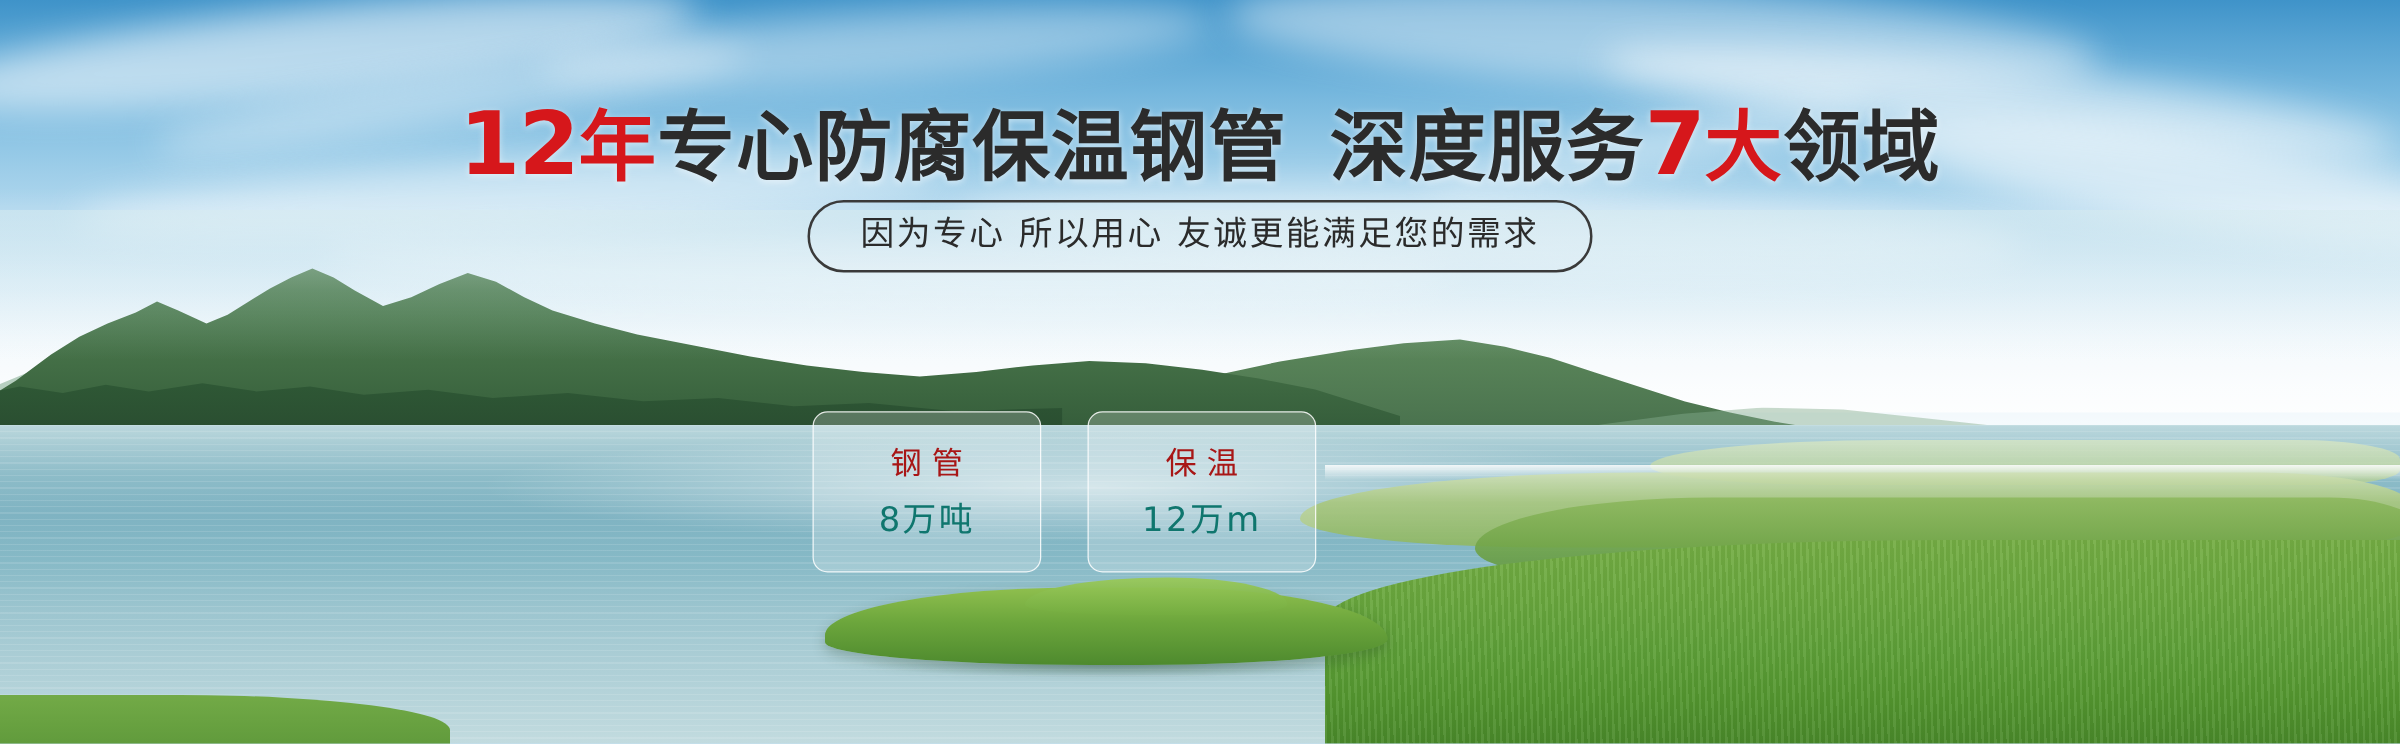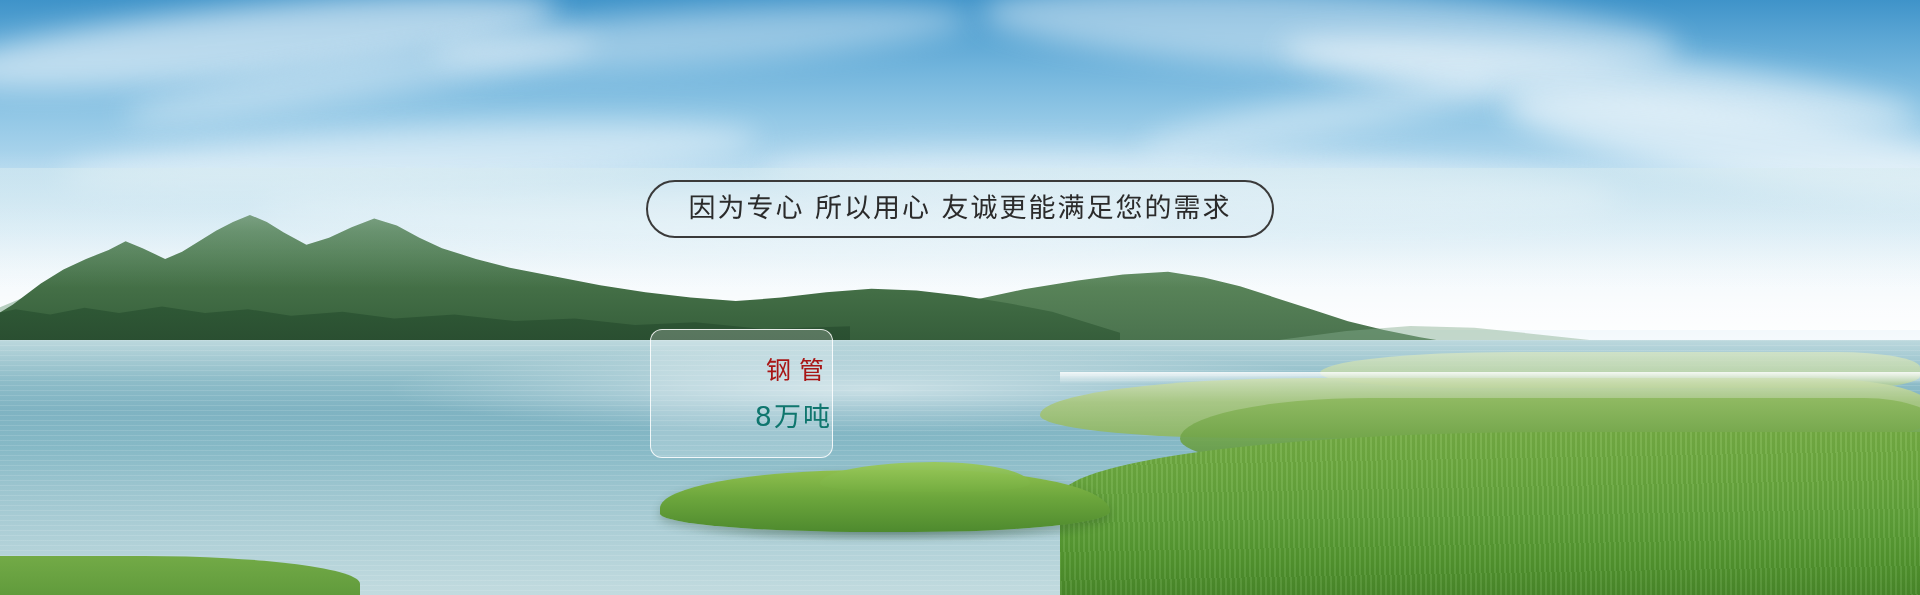--- a/index.html
+++ b/index.html
@@ -189,21 +189,21 @@
     text-shadow:0 2px 6px rgba(255,255,255,.55);
   }
   .hl-red{color:#d6171b;}
   .hl-num{
     font-size:70px;letter-spacing:-1px;
     font-family:"DejaVu Sans","Liberation Sans",sans-serif;
   }
   .hl-gap{display:inline-block;width:34px;}
 
   .subtitle-wrap{
-    position:absolute;left:0;top:180px;width:1920px;text-align:center;
+    position:absolute;left:0;top:160px;width:1920px;text-align:center;
   }
   .subtitle{
     display:inline-block;
     padding:11px 40px 13px;
     border:2px solid #3a3a3a;
     border-radius:34px;
     font-family:"DejaVu Sans","Liberation Sans",sans-serif;
     font-size:27px;line-height:30px;color:#2b2b2b;
     letter-spacing:2px;white-space:nowrap;
     background:rgba(255,255,255,.04);
@@ -214,21 +214,21 @@
     position:absolute;left:650px;top:329px;
     width:622px;height:129px;
     display:flex;gap:37px;
   }
   .card{
     width:183px;height:129px;
     border:1px solid rgba(255,255,255,.85);
     border-radius:12px;
     background:rgba(255,255,255,.22);
     display:flex;flex-direction:column;
-    align-items:flex-end;justify-content:center;
+    align-items:center;justify-content:center;
     box-sizing:border-box;
   }
   .card-label{
     font-family:"DejaVu Sans","Liberation Sans",sans-serif;
     font-size:25px;line-height:30px;color:#a81616;
     letter-spacing:8px;text-indent:8px;
     margin-bottom:16px;white-space:nowrap;
   }
   .card-value{
     font-family:"DejaVu Sans","Liberation Sans",sans-serif;
@@ -274,29 +274,36 @@
   <div class="far-marsh2"></div>
 
   <div class="grass"></div>
   <div class="grass-tex"></div>
   <div class="grass-l"></div>
 
   <div class="island-shadow"></div>
   <div class="island"></div>
   <div class="island2"></div>
 
+  <div class="headline">
+    <span class="hl-num hl-red">12</span><span class="hl-red">年</span><span>专心防腐保温钢管</span><span class="hl-gap"></span><span>深度服务</span><span class="hl-num hl-red">7</span><span class="hl-red">大</span><span>领域</span>
+  </div>
 
   <div class="subtitle-wrap">
     <div class="subtitle">因为专心 所以用心  友诚更能满足您的需求</div>
   </div>
 
   <div class="cards">
 
     <div class="card">
       <div class="card-label">钢管</div>
       <div class="card-value"><span>8万吨</span></div>
     </div>
 
 
+    <div class="card">
+      <div class="card-label">保温</div>
+      <div class="card-value"><span>12万m</span></div>
+    </div>
 
   </div>
 
 </div>
 
 </body></html>

